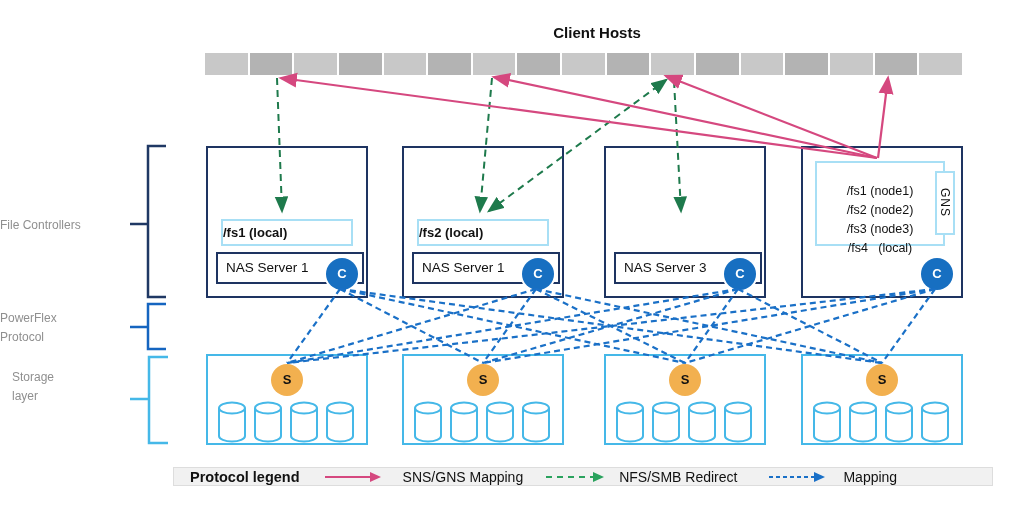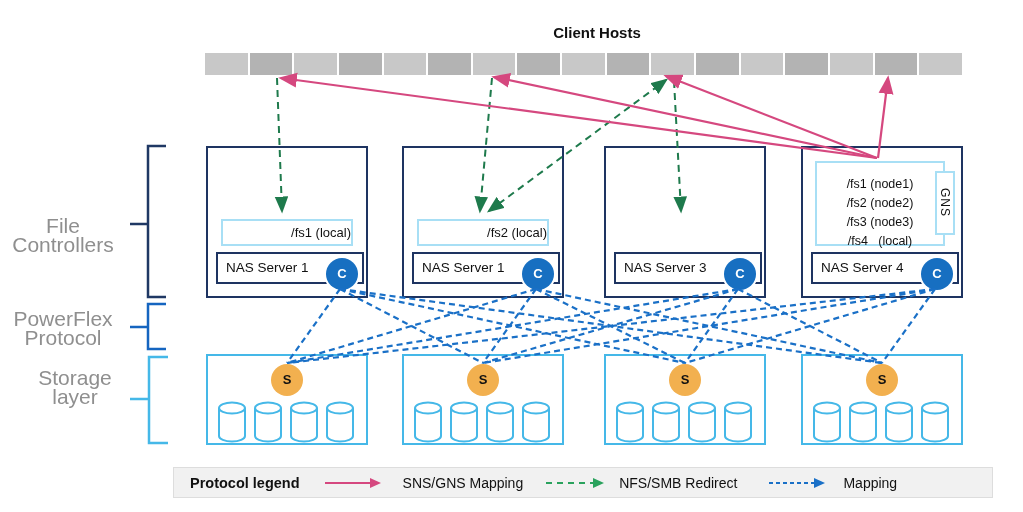--- a/index.html
+++ b/index.html
@@ -14,36 +14,36 @@
     text-align: center; font-size: 15px; font-weight: bold; color: #111;
   }
   
   .strip {
     position: absolute; left: 205px; top: 53px; width: 757px; height: 22px;
     display: flex; gap: 2px;
   }
   .strip .block { flex: 1 1 auto; height: 100%; }
   
   .side-label {
-    position: absolute; left: 0; width: 126px; text-align: center;
-    color: #8f8f8f; font-size: 21px; line-height: 19px;
+    position: absolute; left: 0; width: 126px; 
+    color: #8f8f8f; font-size: 12px; line-height: 19px;
   }
   
   .nas-box {
     position: absolute; top: 146px; width: 162px; height: 152px;
     border: 2px solid #1e3461; background: #fff;
   }
   .fs-box {
     position: absolute; left: 13px; top: 71px; width: 132px; height: 27px;
-    border: 2px solid #a8dff5; background: #fff; text-align: right;
-    font-size: 13px; line-height: 23px; color: #111;
+    border: 2px solid #a8dff5; background: #fff; text-align: left;
+    font-size: 13px; line-height: 23px; color: #111; font-weight: bold;
   }
   .fs-list-box {
     position: absolute; left: 12px; top: 13px; width: 130px; height: 85px;
-    border: 2px solid #a8dff5; background: #fff; padding-top: 12px;
+    border: 2px solid #a8dff5; background: #fff; padding-top: 19px;
   }
   .fs-list-line {
     text-align: center; font-size: 12.5px; line-height: 19px; color: #111;
     white-space: pre;
   }
   .gns-tab {
     position: absolute; left: 132px; top: 23px; width: 20px; height: 64px;
     border: 2px solid #a8dff5; background: #fff;
     display: flex; align-items: center; justify-content: center;
     writing-mode: vertical-rl; text-orientation: mixed;
@@ -75,21 +75,21 @@
   .disk-row {
     position: absolute; left: 9px; top: 45px; display: flex; gap: 6px;
   }
   
   #overlay {
     position: absolute; left: 0; top: 0; width: 1023px; height: 512px;
     pointer-events: none; z-index: 5;
   }
   
   .legend {
-    position: absolute; left: 173px; top: 467px; width: 820px; height: 31px;
+    position: absolute; left: 173px; top: 467px; width: 820px; height: 19px;
     background: #f1f1f1; border: 1px solid #dddddd;
     display: flex; align-items: center; padding-left: 16px;
   }
   .legend-title { font-size: 14.5px; font-weight: bold; color: #111; }
   .legend-label { font-size: 14px; color: #111; }
   .legend svg { display: block; }
 </style>
 </head>
 <body>
 
@@ -145,21 +145,20 @@
         <div class="c-badge">C</div>
       </div>
       <div class="nas-box" style="left: 801px;">
         <div class="fs-list-box">
           <div class="fs-list-line">/fs1 (node1)</div>
           <div class="fs-list-line">/fs2 (node2)</div>
           <div class="fs-list-line">/fs3 (node3)</div>
           <div class="fs-list-line">/fs4   (local)</div>
         </div>
         <div class="gns-tab">GNS</div>
-        <div class="nas-label-box">NAS Server 4</div>
         <div class="c-badge">C</div>
       </div>
     </div>
   <div id="storage-row">
       <div class="stor-box" style="left: 206px;">
         <div class="s-badge">S</div>
         <div class="disk-row">
           <svg width="30" height="42">
             <path d="M2,7 v28 a13,5.5 0 0 0 26,0 v-28" fill="#fff" stroke="#45b8e8" stroke-width="2"></path>
             <ellipse cx="15" cy="7" rx="13" ry="5.5" fill="#fff" stroke="#45b8e8" stroke-width="2"></ellipse>

